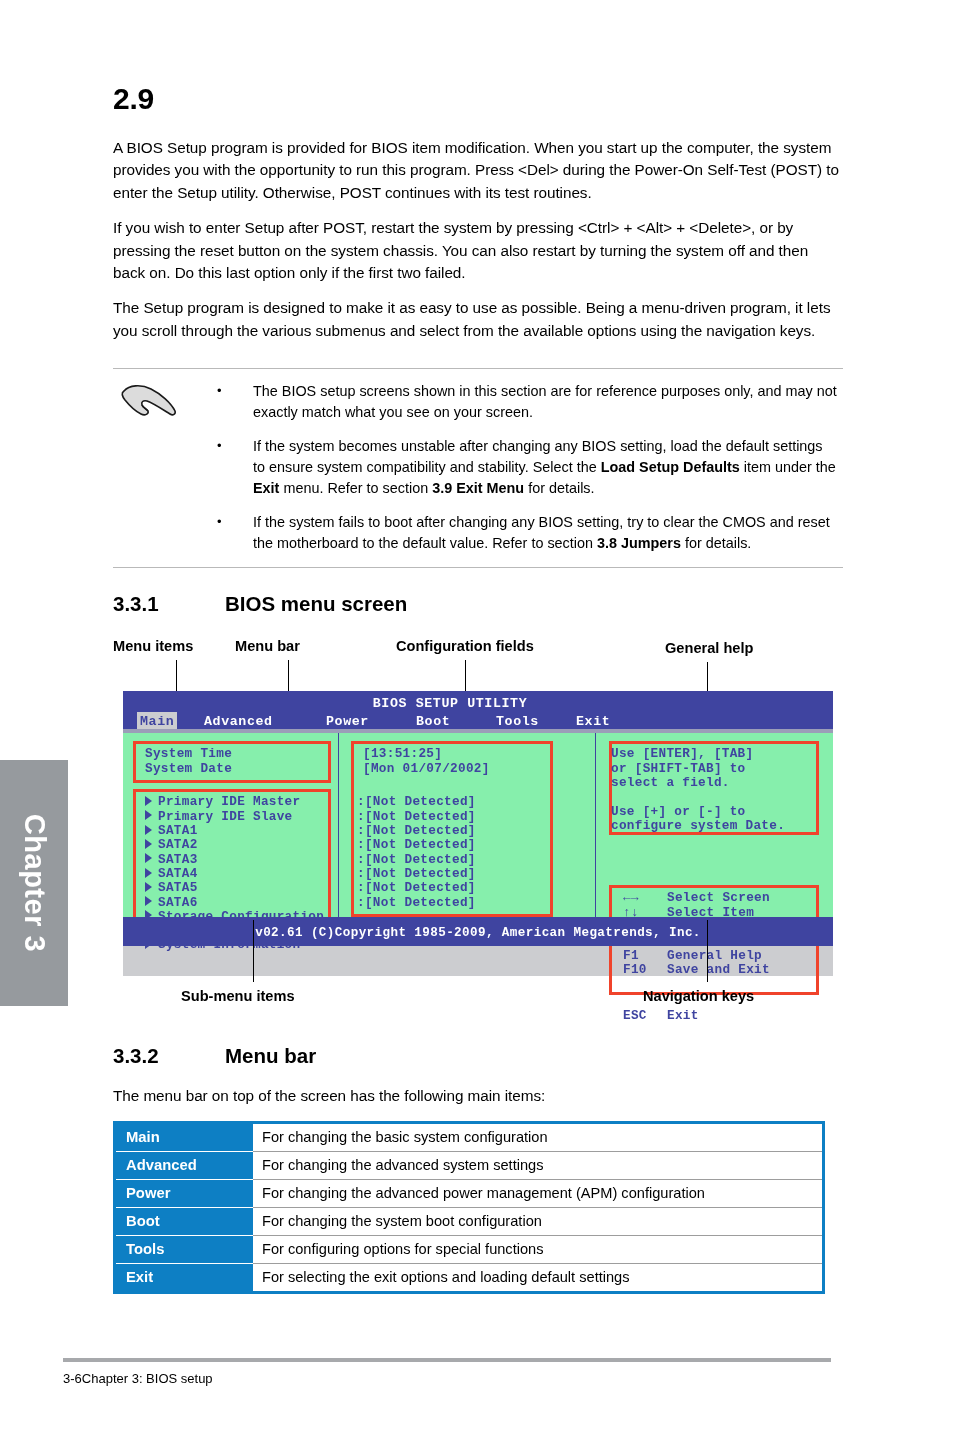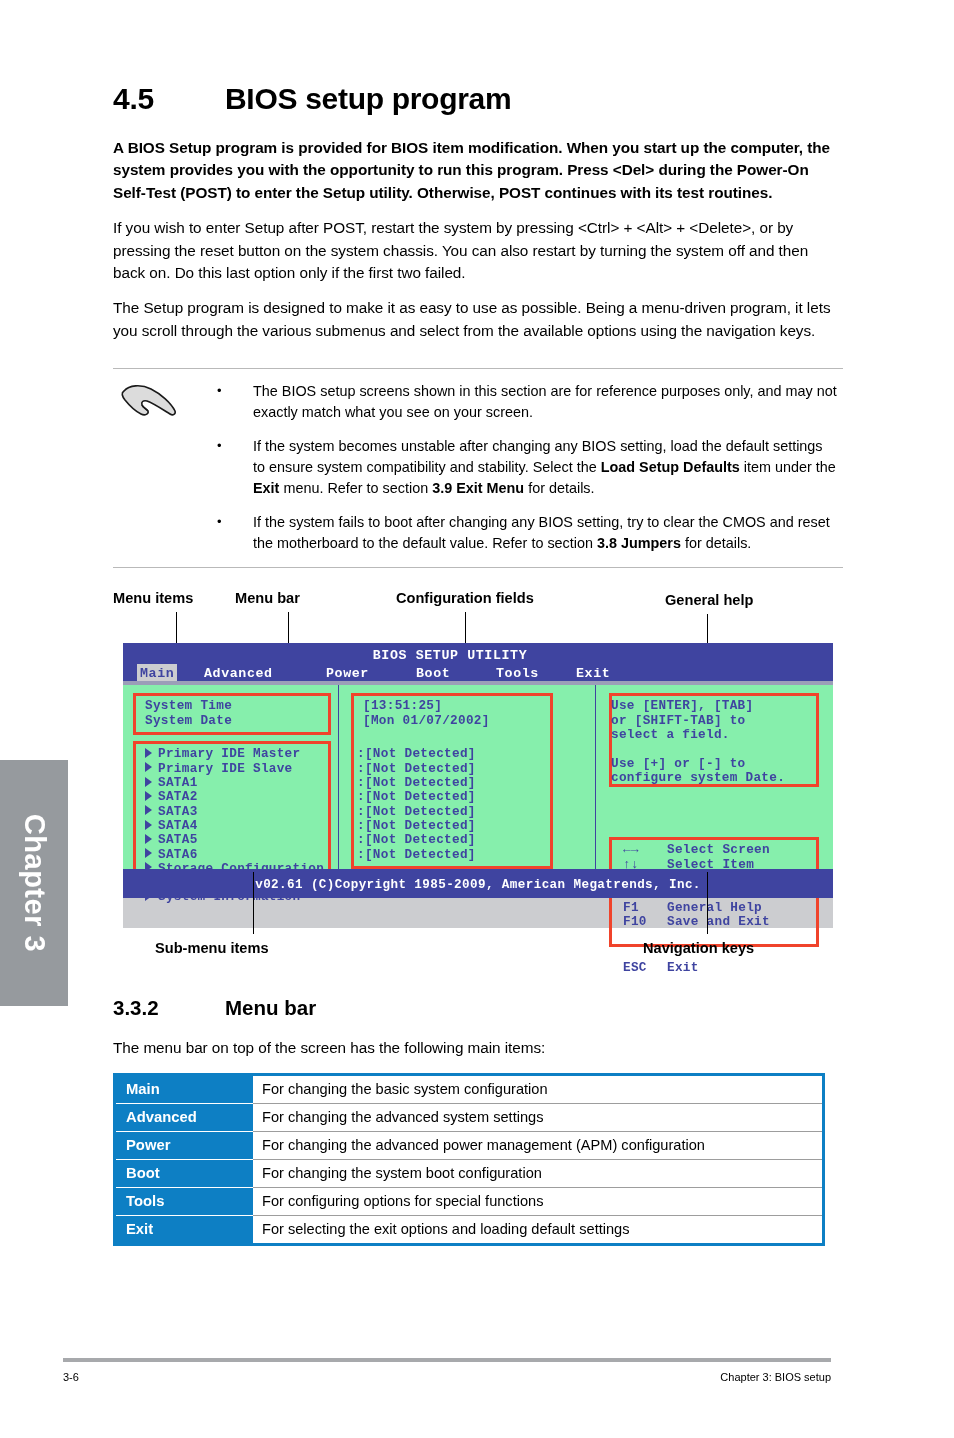--- a/index.html
+++ b/index.html
@@ -64,21 +64,21 @@
   }
   .h2 .num { width: 112px; flex: 0 0 112px; }
 
   
   p.body {
     font-size: 15.3px;
     line-height: 1.465;
     margin: 0 0 13px 0;
     letter-spacing: -0.05px;
   }
-  p.body.first { margin-top: 21px; font-weight: bold; }
+  p.body.first { margin-top: 21px; }
 
   
   #note-box {
     margin-top: 26px;
     position: relative;
     border-top: 1px solid #b9b9b9;
     border-bottom: 1px solid #b9b9b9;
     padding: 12px 0 11px 0;
     min-height: 150px;
     box-sizing: border-box;
@@ -278,37 +278,35 @@
     top: 1358px;
     width: 768px;
   }
   #footer-rule {
     height: 4px;
     background: #a7a9ac;
     width: 100%;
   }
   #footer-row {
     display: flex;
-    justify-content: space-between;
     margin-top: 9px;
-    font-size: 11px;
+    font-size: 13px;
   }
 </style>
 </head>
 <body>
 
 <div id="chapter-tab">
   <span class="tab-text">Chapter 3</span>
 </div>
 
 <div id="content">
 
   <div class="h1">
-    <span class="num">4.5</span>
-    <span>BIOS setup program</span>
+    <span class="num">2.9</span>
   </div>
 
   <p class="body first">A BIOS Setup program is provided for BIOS item modification. When you start up the computer, the system provides you with the opportunity to run this program. Press &lt;Del&gt; during the Power-On Self-Test (POST) to enter the Setup utility. Otherwise, POST continues with its test routines.</p>
   <p class="body">If you wish to enter Setup after POST, restart the system by pressing &lt;Ctrl&gt; + &lt;Alt&gt; + &lt;Delete&gt;, or by pressing the reset button on the system chassis. You can also restart by turning the system off and then back on. Do this last option only if the first two failed.</p>
   <p class="body">The Setup program is designed to make it as easy to use as possible. Being a menu-driven program, it lets you scroll through the various submenus and select from the available options using the navigation keys.</p>
 
   <div id="note-box">
     <svg id="note-icon" viewBox="0 0 66 50">
       <path d="M9 10 C14 4, 26 3, 36 8 C46 13, 56 22, 60 30 C61 33, 58 35, 55 33 C47 28, 38 22, 32 20 C28 19, 26 21, 27 24 C28 27, 32 28, 33 30 C34 33, 30 35, 26 33 C20 30, 14 24, 10 19 C7 15, 6 12, 9 10 Z" fill="#dcdcdc" stroke="#1a1a1a" stroke-width="1.6" stroke-linejoin="round"></path>
       <path d="M27 24 C28 27, 32 28, 33 30" fill="none" stroke="#1a1a1a" stroke-width="1.4"></path>
@@ -322,20 +320,24 @@
         <span class="bullet">•</span>
         <span class="note-text"><span>If the system becomes unstable after changing any BIOS setting, load the default settings to ensure system compatibility and stability. Select the </span><b>Load Setup Defaults</b><span> item under the </span><b>Exit</b><span> menu. Refer to section </span><b>3.9 Exit Menu</b><span> for details.</span></span>
       </div>
       <div class="note-item">
         <span class="bullet">•</span>
         <span class="note-text"><span>If the system fails to boot after changing any BIOS setting, try to clear the CMOS and reset the motherboard to the default value. Refer to section </span><b>3.8 Jumpers</b><span> for details.</span></span>
       </div>
     </div>
   </div>
 
+  <div class="h2" style="margin-top:24px">
+    <span class="num">3.3.1</span>
+    <span>BIOS menu screen</span>
+  </div>
 
   <div id="figure-area">
 
     <span class="fig-label" style="left:0px; top:0px;">Menu items</span>
     <span class="fig-label" style="left:122px; top:0px;">Menu bar</span>
     <span class="fig-label" style="left:283px; top:0px;">Configuration fields</span>
     <span class="fig-label" style="left:552px; top:2px;">General help</span>
 
     <div class="leader" style="left:63px;  top:22px; height:74px;"></div>
     <div class="leader" style="left:175px; top:22px; height:42px;"></div>
@@ -425,21 +427,21 @@
             <div class="bios-text menu-row" style="display: flex; margin-top: 32px;"><span style="flex: 0 0 44px;">ESC</span><span>Exit</span></div>
           </div>
 
         <div id="bios-footer-topline"></div>
         <div id="bios-footer">v02.61 (C)Copyright 1985-2009, American Megatrends, Inc.</div>
       </div>
     </div>
 
     <div class="leader" style="left:140px; top:282px; height:62px;"></div>
     <div class="leader" style="left:594px; top:282px; height:62px;"></div>
-    <span class="fig-label" style="left:42px;  top:350px;">Sub-menu items</span>
+    <span class="fig-label" style="left:68px;  top:350px;">Sub-menu items</span>
     <span class="fig-label" style="left:530px; top:350px;">Navigation keys</span>
   </div>
 
   <div class="h2" style="margin-top:4px">
     <span class="num">3.3.2</span>
     <span>Menu bar</span>
   </div>
 
   <p class="body" style="margin-top:17px">The menu bar on top of the screen has the following main items:</p>
 

